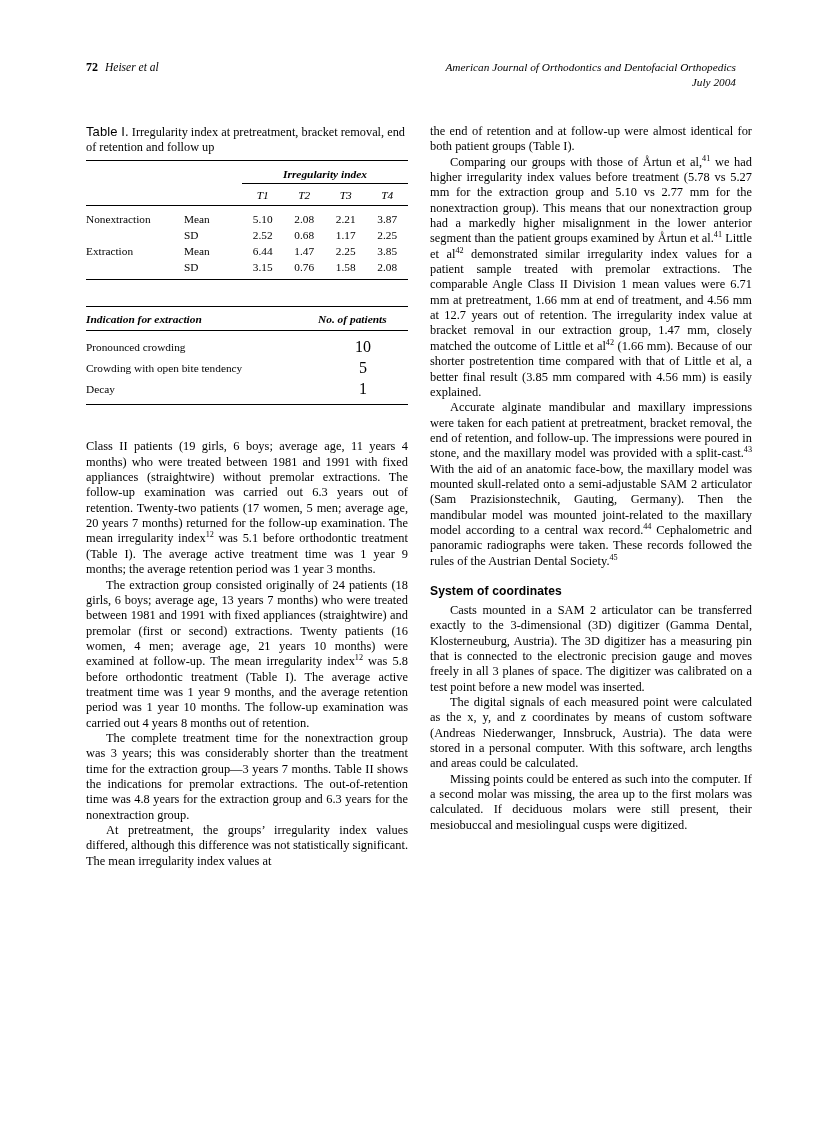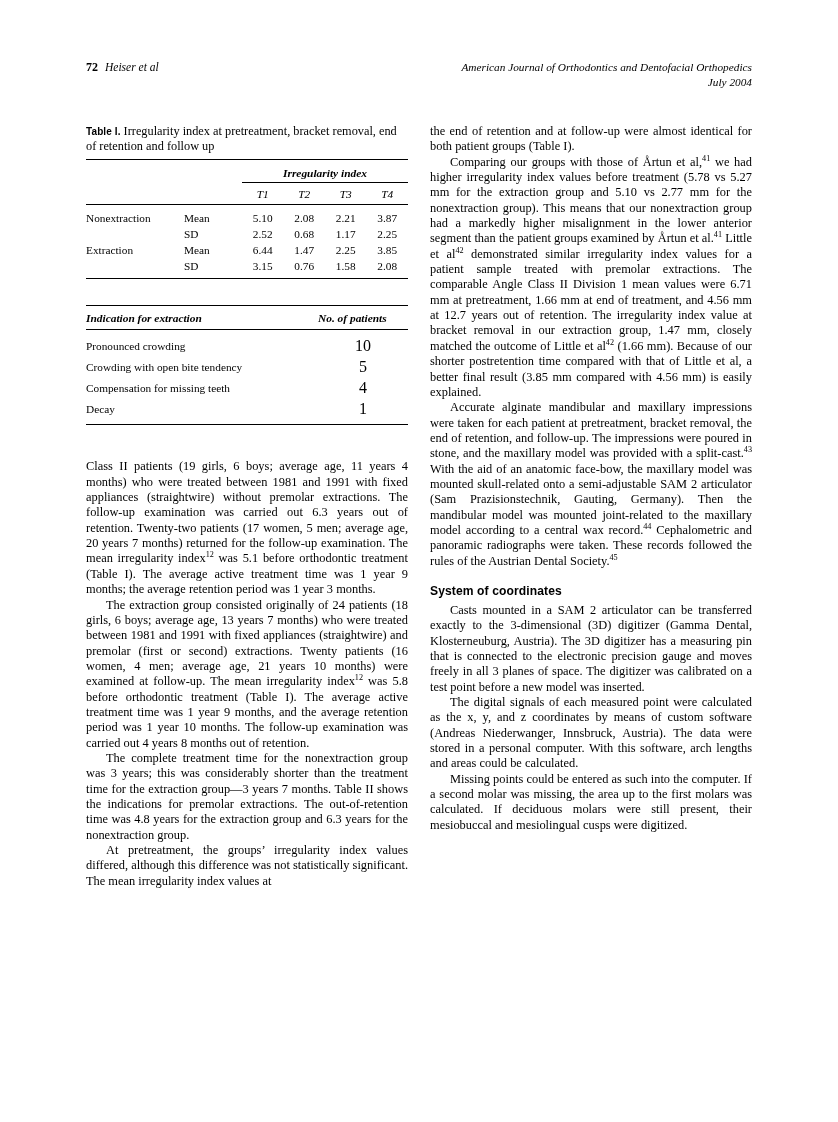--- a/index.html
+++ b/index.html
@@ -40,21 +40,21 @@
     white-space: nowrap;
   }
   .runhead-left .pageno {
     font-weight: bold;
     font-style: normal;
     font-size: 12px;
     margin-right: 7px;
   }
   .runhead-right {
     position: absolute;
-    right: 0;
+    right: 16px;
     top: 0;
     text-align: right;
     font-size: 11.3px;
     font-style: italic;
     line-height: 15px;
   }
 
   
   .col {
     position: absolute;
@@ -91,22 +91,22 @@
   
   .table-block { margin-bottom: 26px; }
 
   .tcap {
     font-size: 12.3px;
     line-height: 15.2px;
     margin-bottom: 5px;
   }
   .tcap .tlabel {
     font-family: "Liberation Sans", "DejaVu Sans", sans-serif;
-    font-size: 10px;
-    font-weight: bold;
+    font-size: 13px;
+    font-weight: normal;
     letter-spacing: 0.1px;
   }
 
   table {
     border-collapse: collapse;
     width: 322px;
     font-size: 11.3px;
   }
   table td, table th {
     padding: 0;
@@ -257,24 +257,20 @@
         </thead>
         <tbody>
           <tr class="firstrow">
             <td class="ind">Pronounced crowding</td>
             <td class="num">10</td>
           </tr>
           <tr>
             <td class="ind">Crowding with open bite tendency</td>
             <td class="num">5</td>
           </tr>
-          <tr>
-            <td class="ind">Compensation for missing teeth</td>
-            <td class="num">4</td>
-          </tr>
           <tr class="lastrow">
             <td class="ind rule-bottom">Decay</td>
             <td class="num rule-bottom">1</td>
           </tr>
         </tbody>
       </table>
     </div>
 
     <p class="body"><span>Class II patients (19 girls, 6 boys; average age, 11 years 4 months) who were treated between 1981 and 1991 with fixed appliances (straightwire) without premolar extractions. The follow-up examination was carried out 6.3 years out of retention. Twenty-two patients (17 women, 5 men; average age, 20 years 7 months) returned for the follow-up examination. The mean irregularity index</span><sup>12</sup><span> was 5.1 before orthodontic treatment (Table I). The average active treatment time was 1 year 9 months; the average retention period was 1 year 3 months.</span></p>
 

